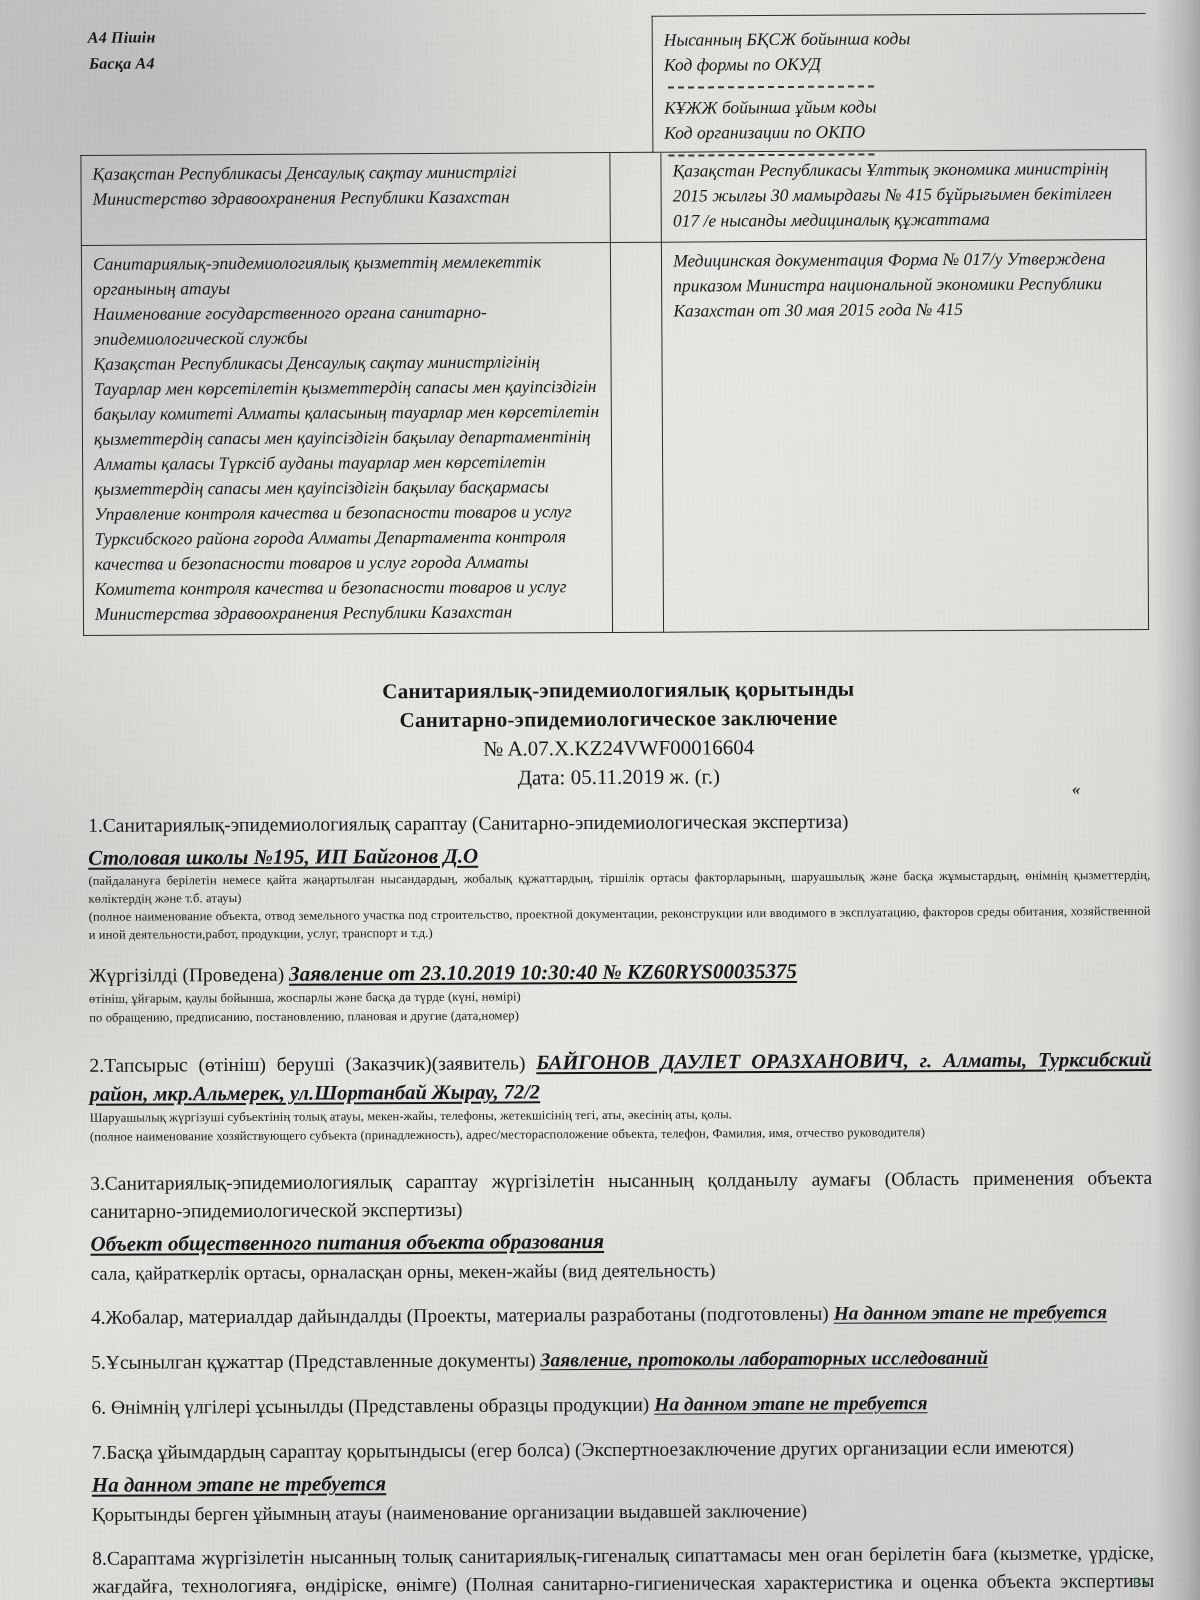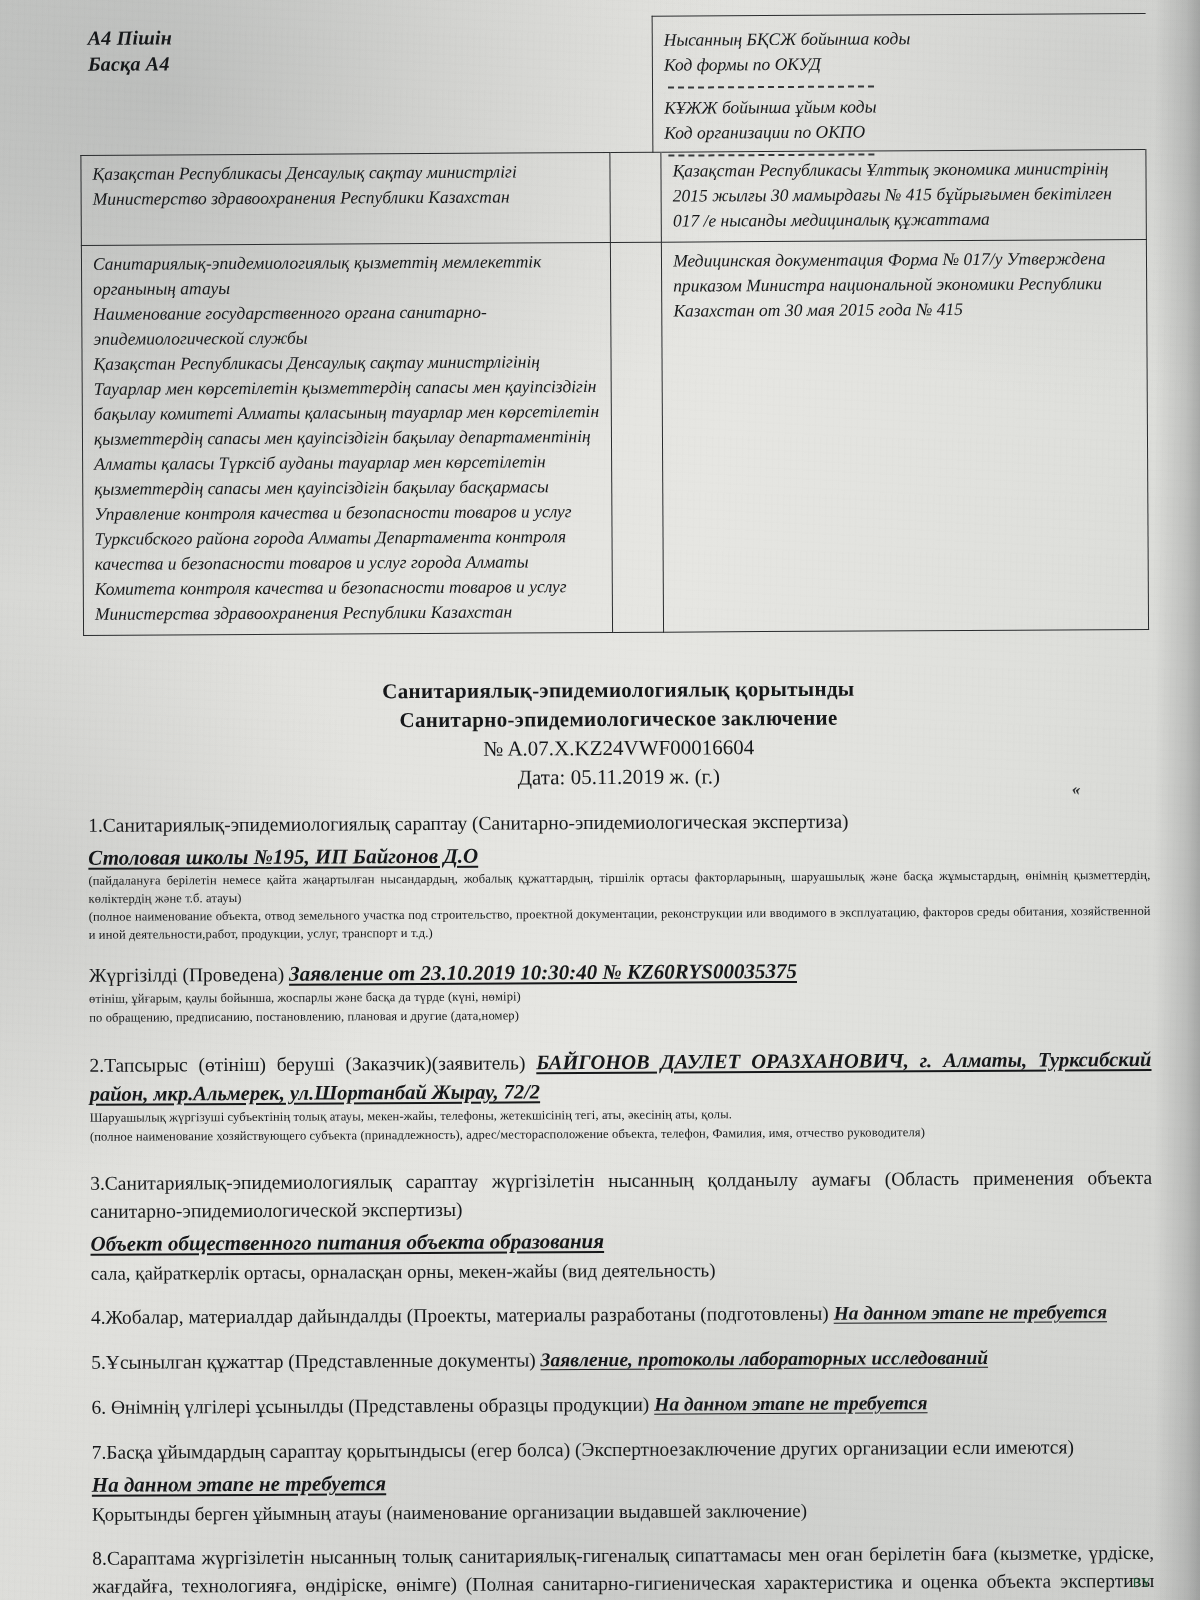--- a/index.html
+++ b/index.html
@@ -41,23 +41,24 @@
     transform: rotate(-0.32deg);
     transform-origin: 600px 800px;
   }
 
   
   .fmt {
     position: absolute;
     left: 92px; top: 22px;
     font-style: italic;
     font-weight: 700;
-    font-size: 20px;
+    font-size: 16px;
     line-height: 26px;
     letter-spacing: .2px;
+    text-align: center;
   }
 
   
   .tbl {
     position: absolute;
     left: 84px; top: 152px;
     width: 1066px;
     border: 1.6px solid #2a2c2e;
     border-collapse: collapse;
     background: transparent;

